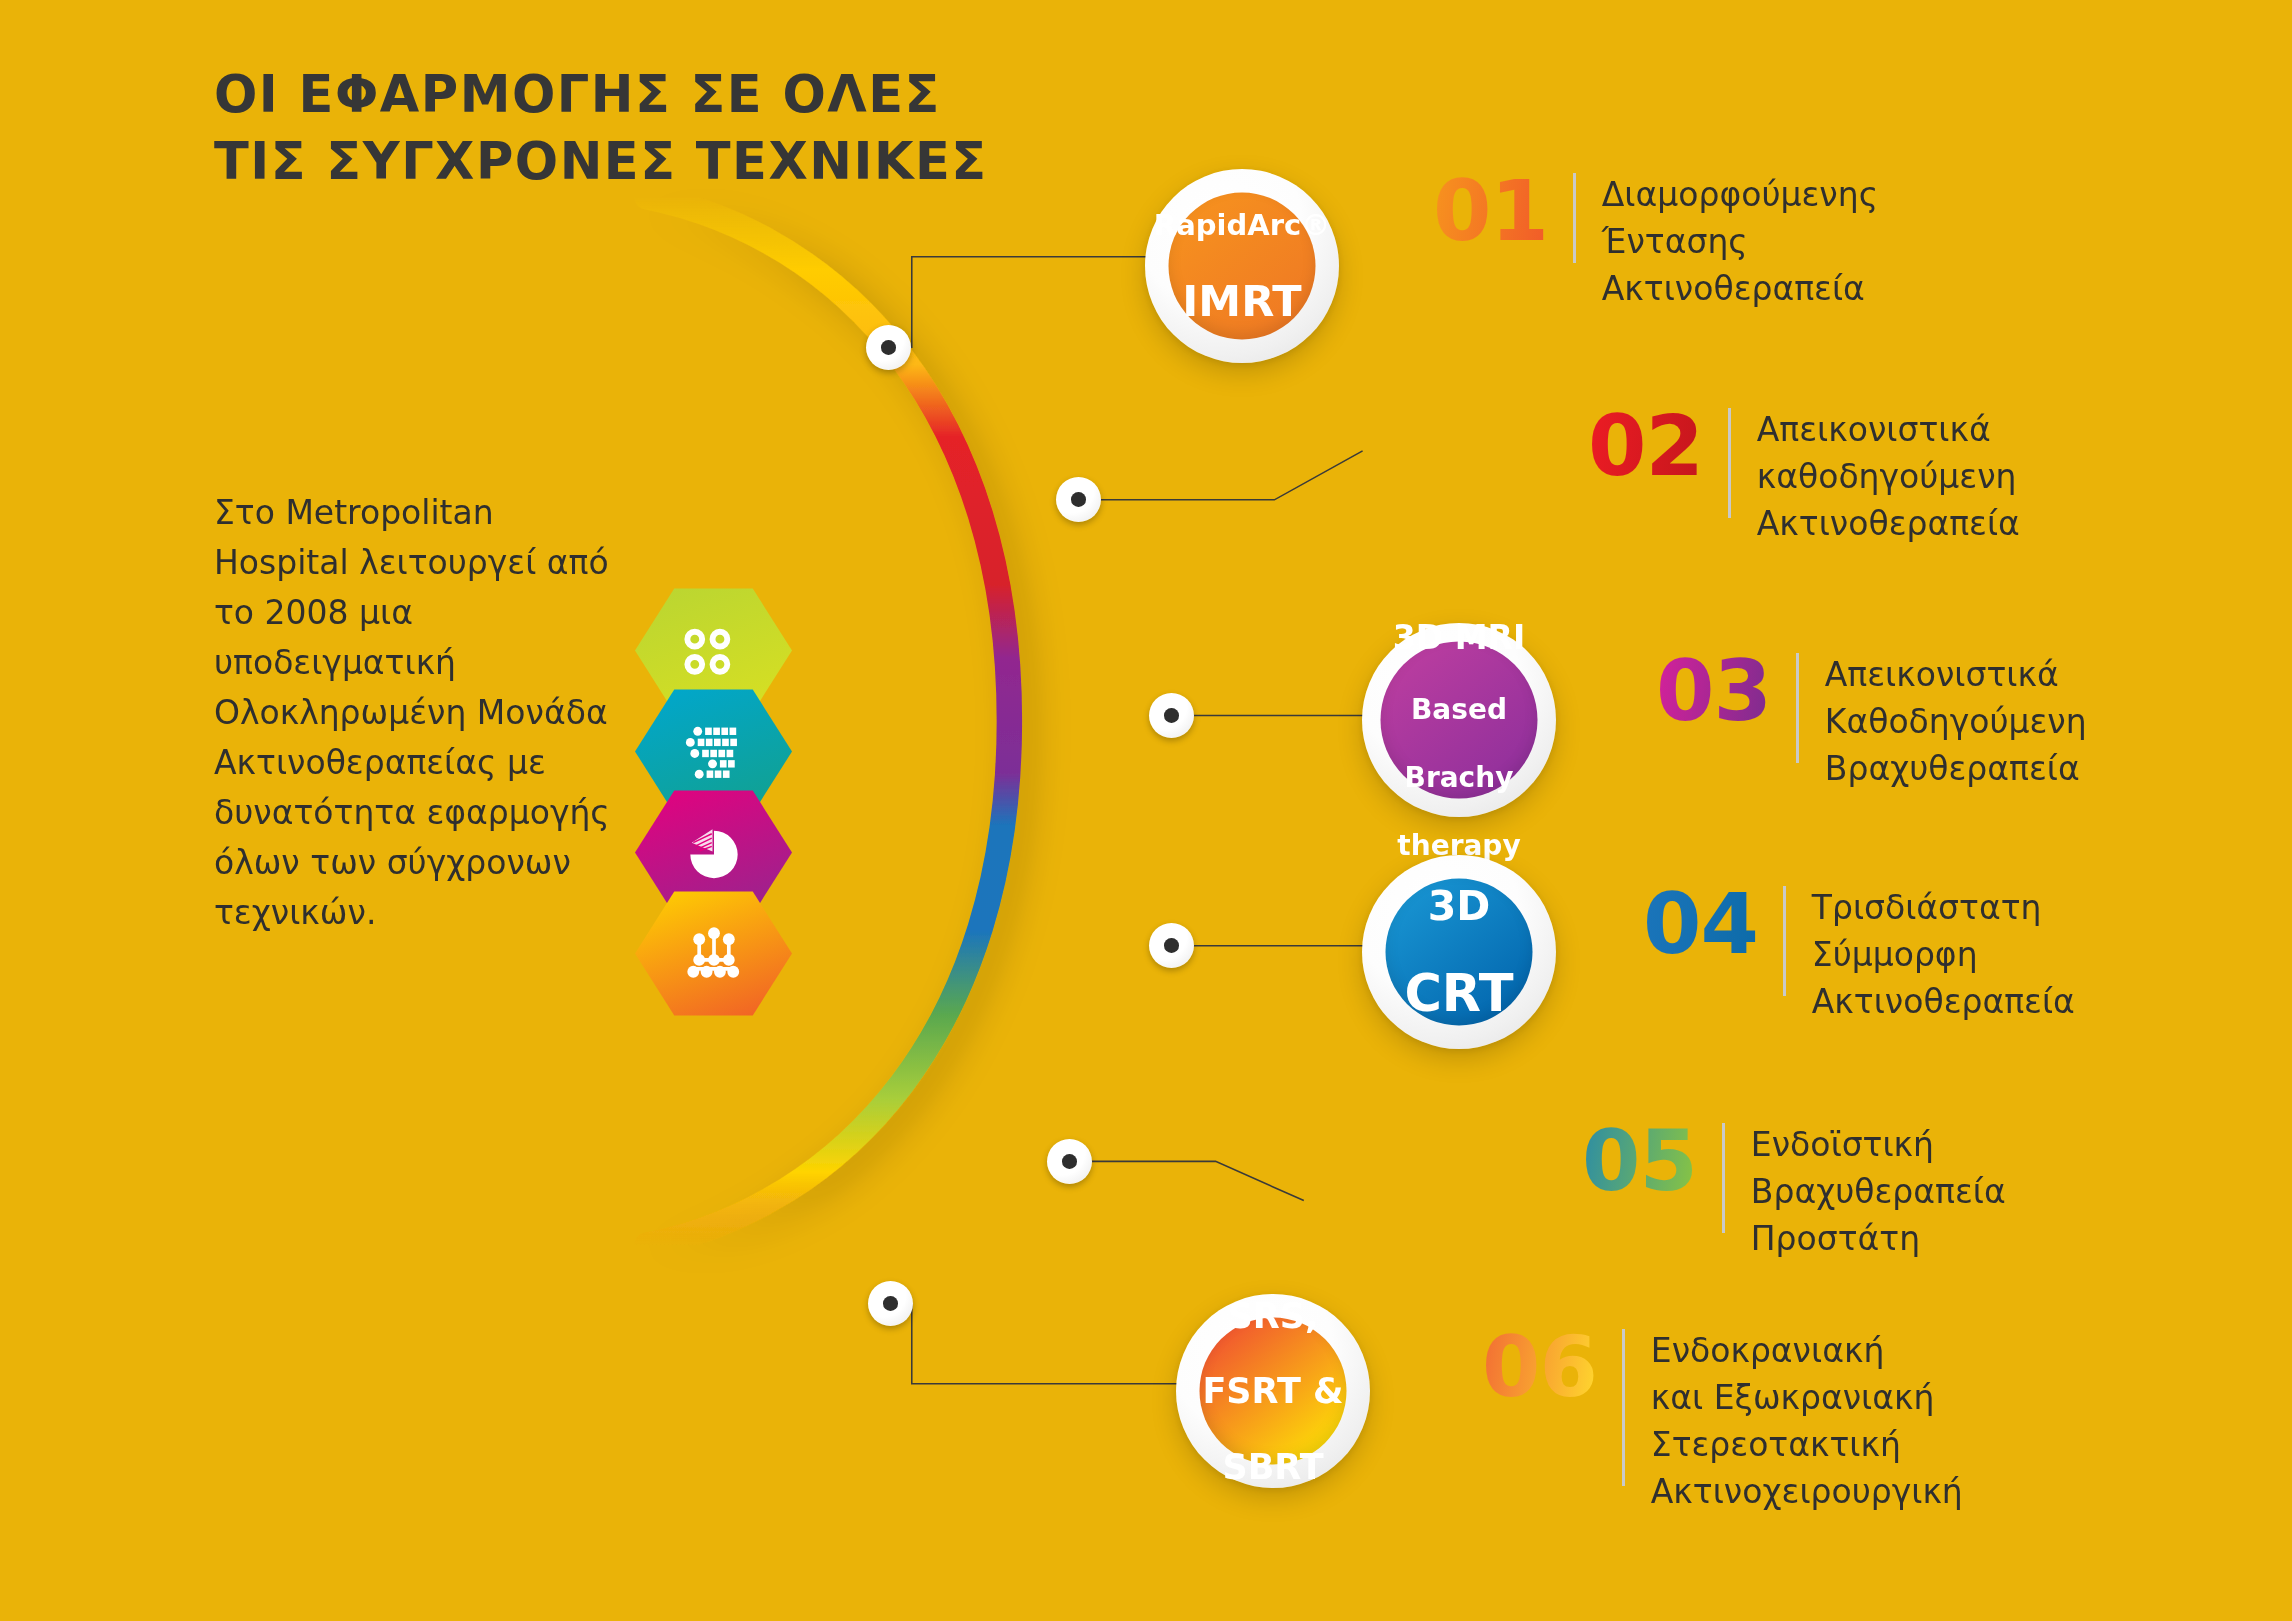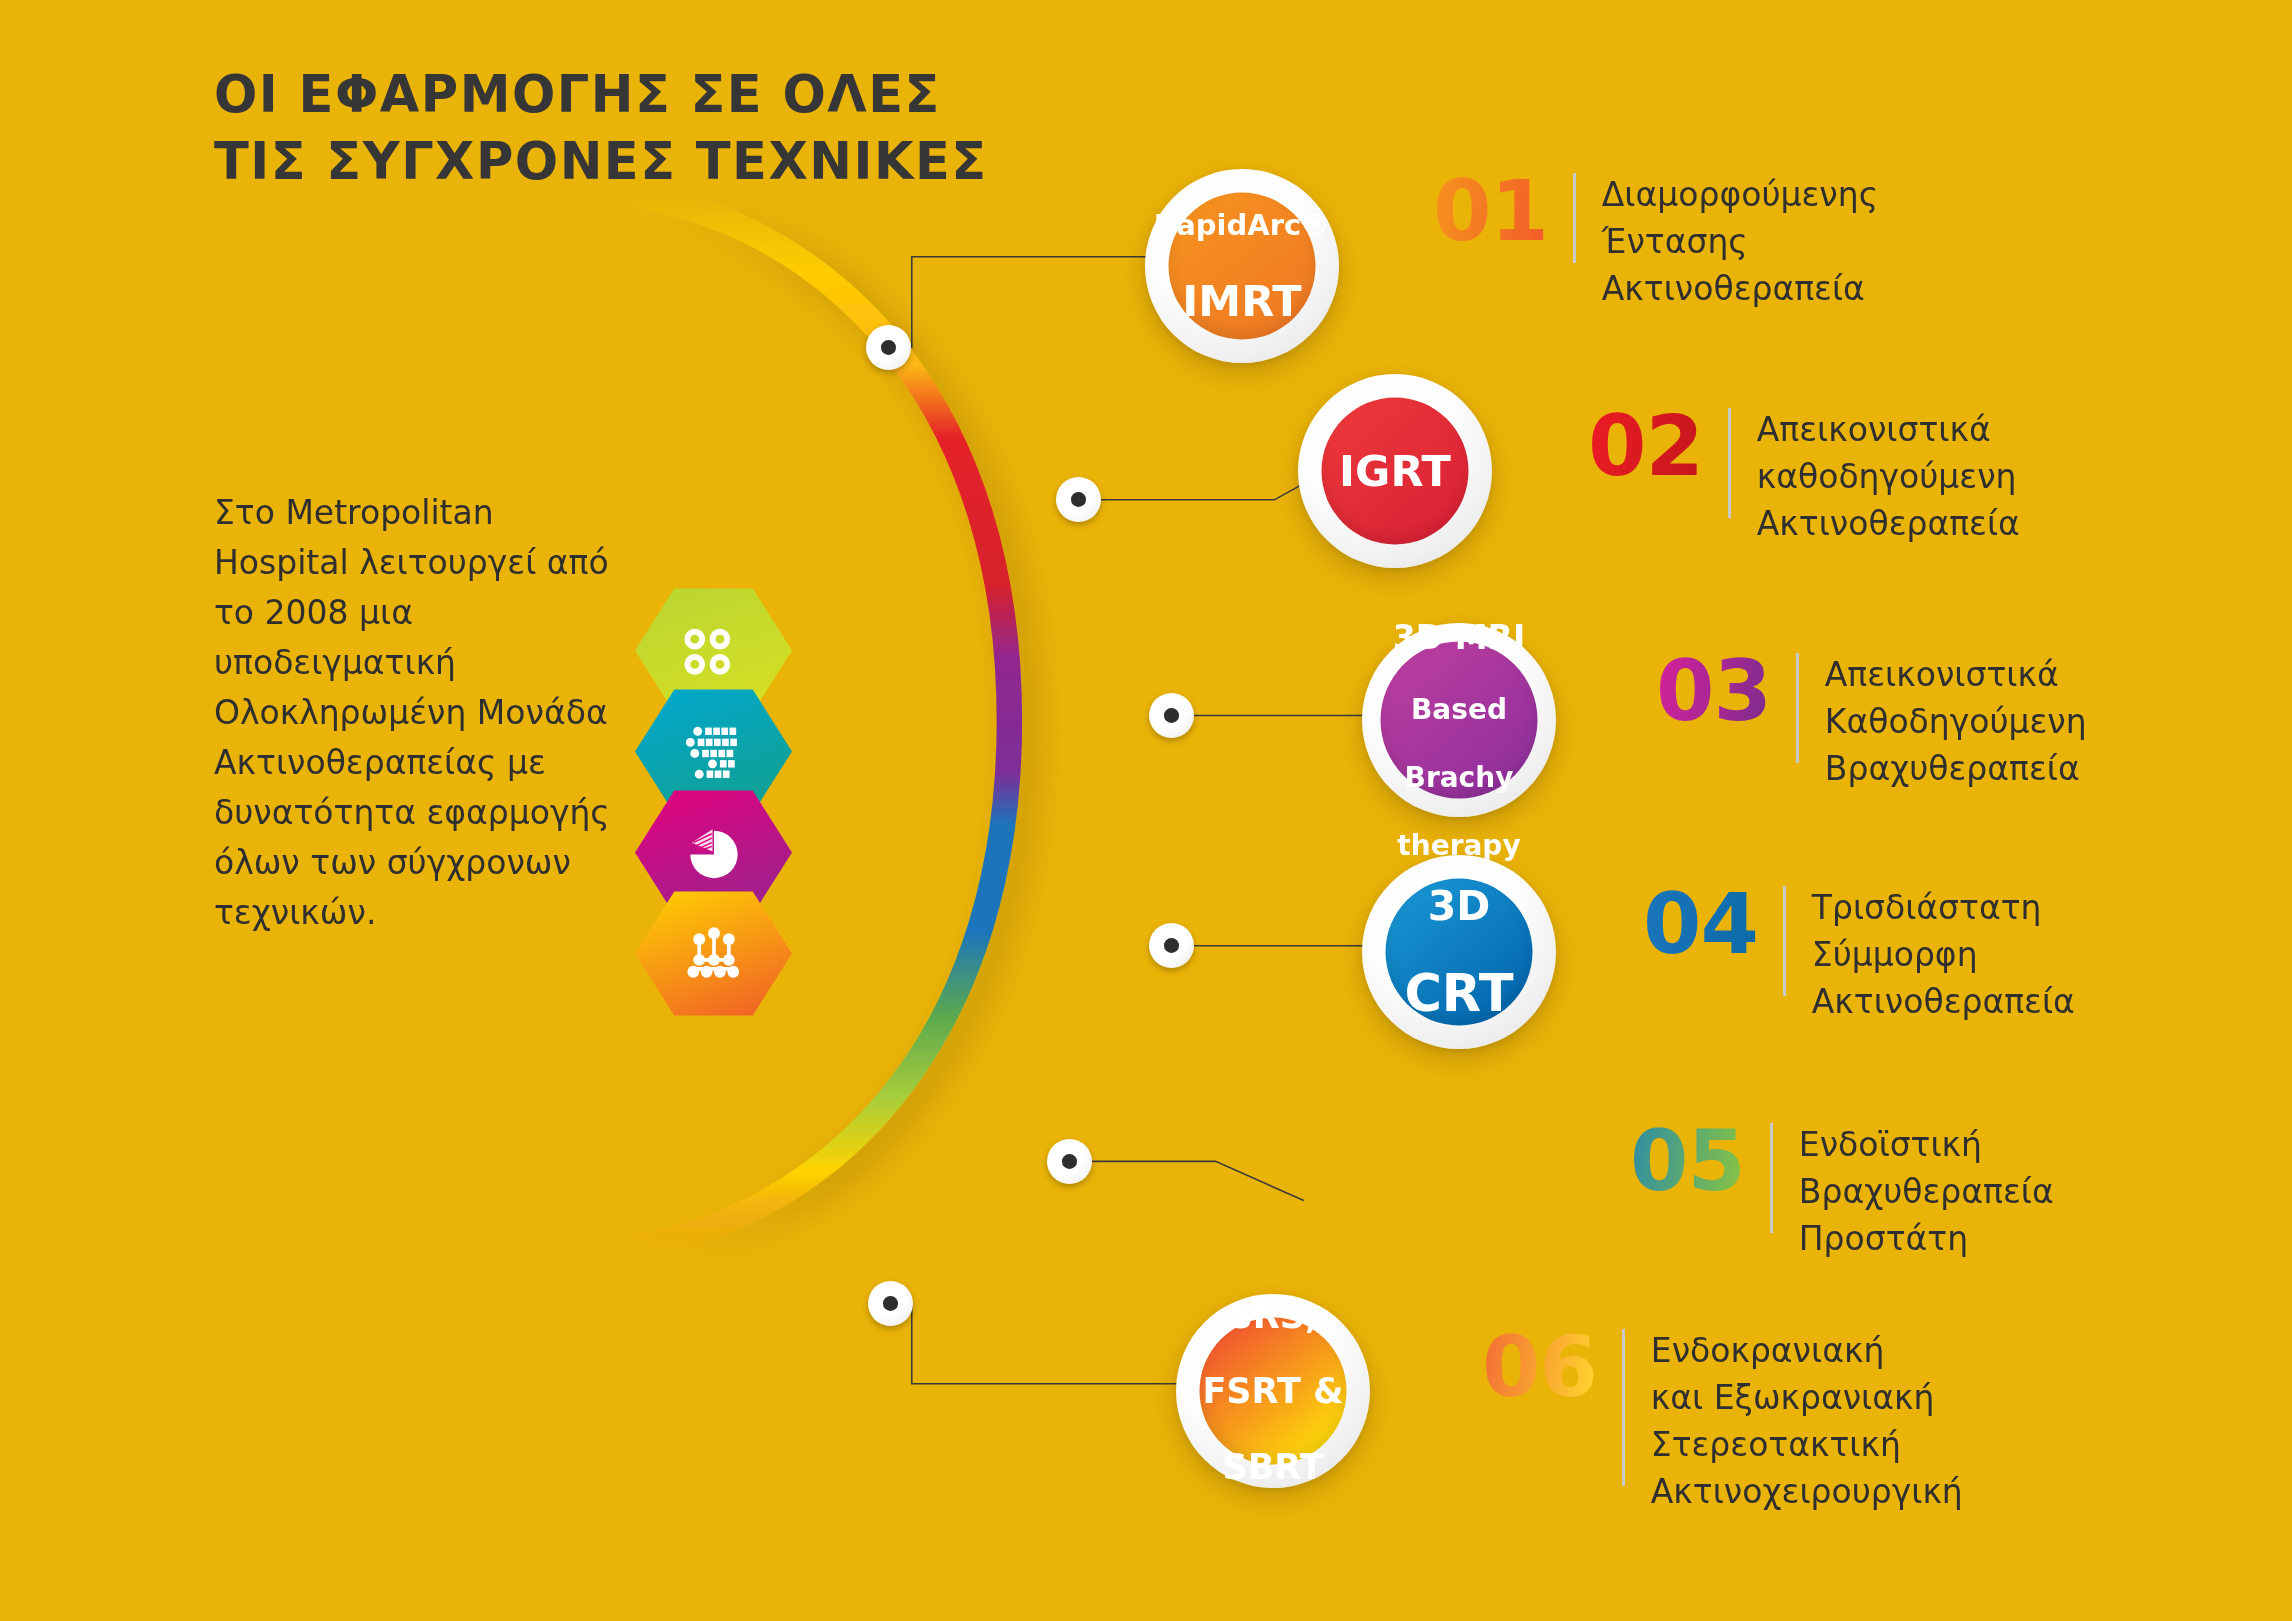--- a/index.html
+++ b/index.html
@@ -226,25 +226,20 @@
   <div class="dot" style="left:1149px; top:923px;"></div>
   <div class="dot" style="left:1047px; top:1139px;"></div>
   <div class="dot" style="left:868px; top:1281px;"></div>
 
   <div class="badge" style="left:1145px; top:169px;">
       <div class="inner" style="background: linear-gradient(140deg, rgb(247, 148, 30) 0%, rgb(238, 118, 36) 100%);">
         <span class="l" style="font-size: 29px;">RapidArc®</span>
         <span class="l" style="font-size: 43px;">IMRT</span>
       </div>
     </div>
-  <div class="badge" style="left:1298px; top:374px;">
-      <div class="inner" style="background: linear-gradient(140deg, rgb(239, 58, 58) 0%, rgb(215, 31, 53) 100%);">
-        <span class="l" style="font-size: 43px;">IGRT</span>
-      </div>
-    </div>
   <div class="badge" style="left:1362px; top:623px;">
       <div class="inner" style="background: linear-gradient(140deg, rgb(192, 63, 160) 0%, rgb(138, 46, 155) 100%); width: 157px; height: 157px;">
         <span class="l" style="font-size: 33px; margin-top: 40px;">3D MRI</span>
         <span class="l" style="font-size: 28px;">Based</span>
         <span class="l" style="font-size: 28px;">Brachy</span>
         <span class="l" style="font-size: 28px;">therapy</span>
       </div>
     </div>
   <div class="badge" style="left:1362px; top:855px;">
       <div class="inner" style="background: linear-gradient(140deg, rgb(27, 154, 214) 0%, rgb(0, 96, 169) 100%);">
@@ -285,21 +280,21 @@
   </div>
 
   <div class="listitem" style="left:1643px; top:882px;">
     <div class="num" style="background-image: linear-gradient(100deg, rgb(27, 117, 187) 0%, rgb(13, 107, 168) 100%);">04</div>
     <div class="sep" style="height:110px;"></div>
     <div class="desc">Τρισδιάστατη
 Σύμμορφη
 Ακτινοθεραπεία</div>
   </div>
 
-  <div class="listitem" style="left:1582px; top:1119px;margin-left:48px;">
+  <div class="listitem" style="left:1582px; top:1119px;">
     <div class="num" style="background-image: linear-gradient(100deg, rgb(43, 140, 166) 0%, rgb(140, 198, 63) 100%);">05</div>
     <div class="sep" style="height:110px;"></div>
     <div class="desc">Ενδοϊστική
 Βραχυθεραπεία
 Προστάτη</div>
   </div>
 
   <div class="listitem" style="left:1482px; top:1325px;">
     <div class="num" style="background-image: linear-gradient(100deg, rgb(242, 107, 52) 0%, rgb(255, 217, 46) 100%);">06</div>
     <div class="sep" style="height:157px;"></div>

